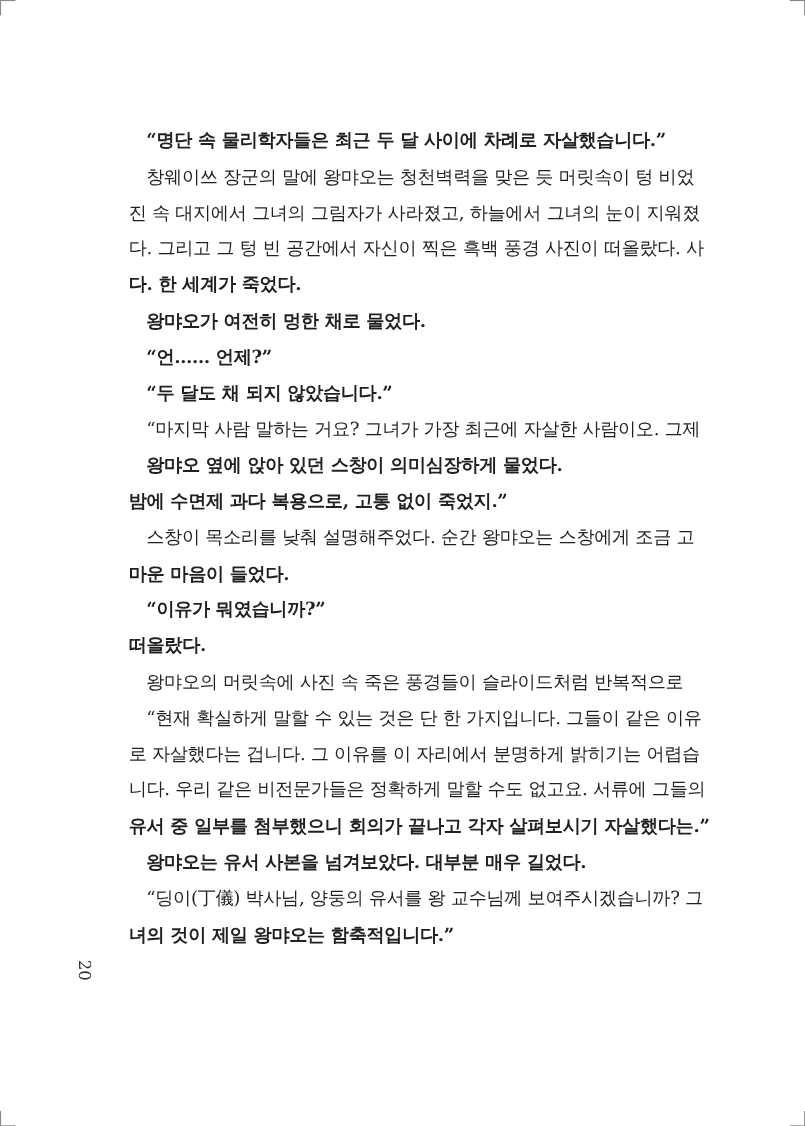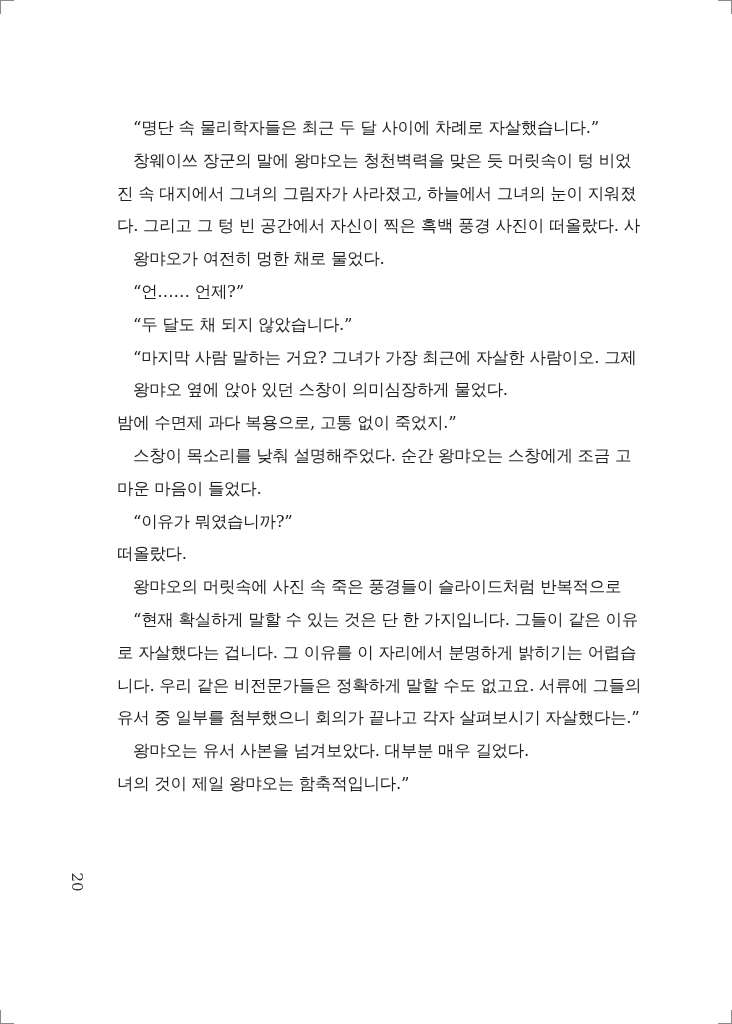--- a/index.html
+++ b/index.html
@@ -41,20 +41,21 @@
       white-space: nowrap;
       text-align: justify;
       text-align-last: justify;
       letter-spacing: -0.3px;
     }
     .line.indent {
       padding-left: 16px;
     }
     .line.last {
       text-align-last: left;
+      font-weight: bold;
     }
     .page-number {
       position: absolute;
       left: 62px;
       top: 872px;
       width: 30px;
       height: 20px;
       font-size: 15px;
       line-height: 20px;
       text-align: center;
@@ -73,32 +74,34 @@
 <div class="crop bl-h"></div>
 <div class="crop bl-v"></div>
 <div class="crop br-h"></div>
 <div class="crop br-v"></div>
 
 <div class="text-block">
   <div class="line indent last">“명단 속 물리학자들은 최근 두 달 사이에 차례로 자살했습니다.”</div>
   <div class="line indent">창웨이쓰 장군의 말에 왕먀오는 청천벽력을 맞은 듯 머릿속이 텅 비었</div>
   <div class="line">진 속 대지에서 그녀의 그림자가 사라졌고, 하늘에서 그녀의 눈이 지워졌</div>
   <div class="line">다. 그리고 그 텅 빈 공간에서 자신이 찍은 흑백 풍경 사진이 떠올랐다. 사</div>
+  <div class="line last">다. 한 세계가 죽었다.</div>
   <div class="line indent last">왕먀오가 여전히 멍한 채로 물었다.</div>
   <div class="line indent last">“언…… 언제?”</div>
   <div class="line indent last">“두 달도 채 되지 않았습니다.”</div>
   <div class="line indent">“마지막 사람 말하는 거요? 그녀가 가장 최근에 자살한 사람이오. 그제</div>
   <div class="line indent last">왕먀오 옆에 앉아 있던 스창이 의미심장하게 물었다.</div>
   <div class="line last">밤에 수면제 과다 복용으로, 고통 없이 죽었지.”</div>
   <div class="line indent">스창이 목소리를 낮춰 설명해주었다. 순간 왕먀오는 스창에게 조금 고</div>
   <div class="line last">마운 마음이 들었다.</div>
   <div class="line indent last">“이유가 뭐였습니까?”</div>
   <div class="line last">떠올랐다.</div>
   <div class="line indent">왕먀오의 머릿속에 사진 속 죽은 풍경들이 슬라이드처럼 반복적으로</div>
   <div class="line indent">“현재 확실하게 말할 수 있는 것은 단 한 가지입니다. 그들이 같은 이유</div>
   <div class="line">로 자살했다는 겁니다. 그 이유를 이 자리에서 분명하게 밝히기는 어렵습</div>
   <div class="line">니다. 우리 같은 비전문가들은 정확하게 말할 수도 없고요. 서류에 그들의</div>
   <div class="line last">유서 중 일부를 첨부했으니 회의가 끝나고 각자 살펴보시기 자살했다는.”</div>
   <div class="line indent last">왕먀오는 유서 사본을 넘겨보았다. 대부분 매우 길었다.</div>
+  <div class="line indent">“딩이(丁儀) 박사님, 양둥의 유서를 왕 교수님께 보여주시겠습니까? 그</div>
   <div class="line last">녀의 것이 제일 왕먀오는 함축적입니다.”</div>
 </div>
 
 <div class="page-number">20</div>
 
 </body></html>

